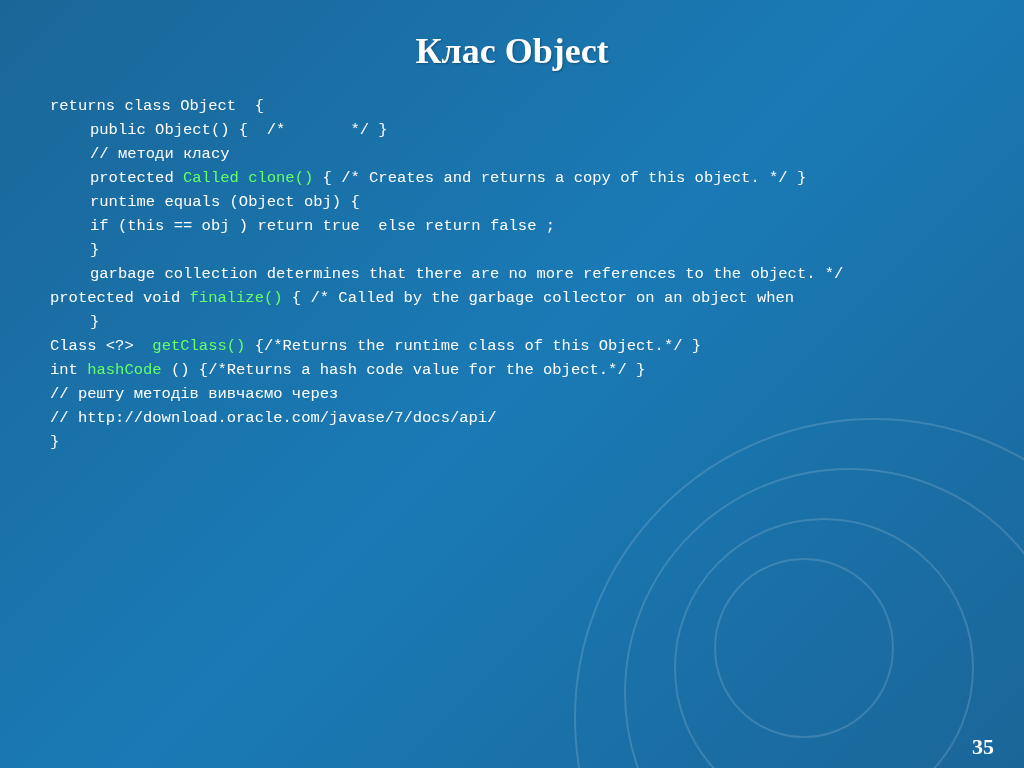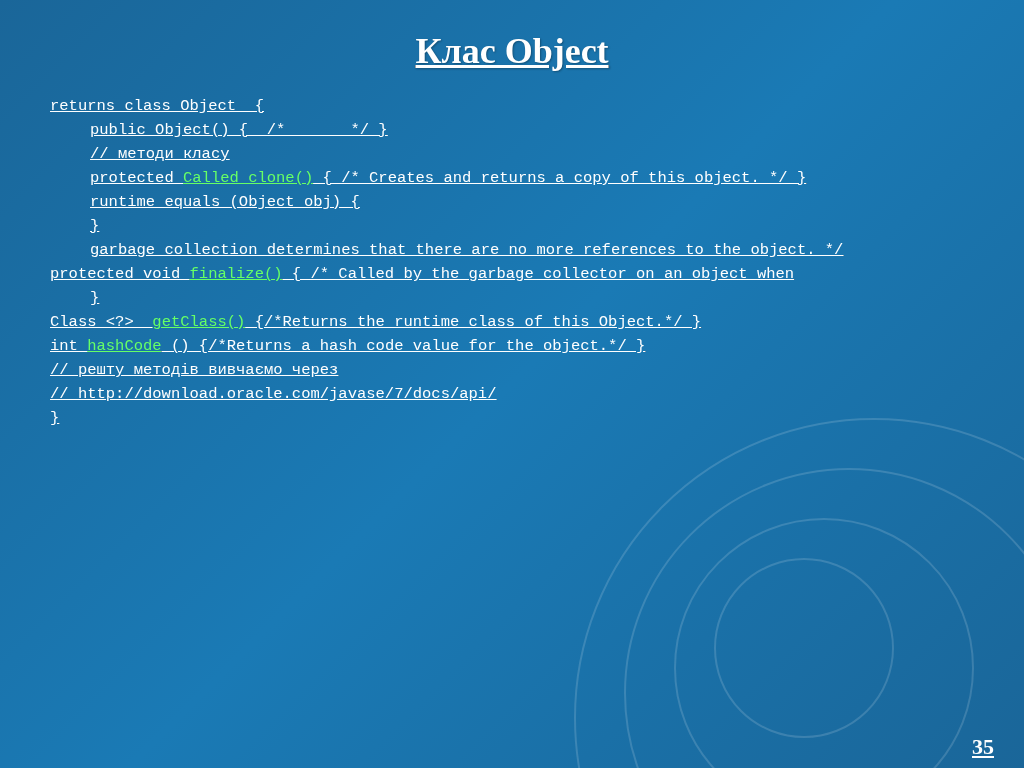--- a/index.html
+++ b/index.html
@@ -1,19 +1,18 @@
 <!DOCTYPE html>
 <html><head>
   <meta charset="utf-8">
   <style>
     * {
       margin: 0;
       padding: 0;
       box-sizing: border-box;
-      text-decoration: underline;
     }
 
     body {
       width: 1024px;
       height: 768px;
       background: #1a6699;
       font-family: 'Times New Roman', Times, serif;
       overflow: hidden;
       position: relative;
     }
@@ -111,20 +110,21 @@
 
   <h1 class="title">Клас Object</h1>
 
   <div class="code-block">
 
     <span class="code-line">returns class Object  {</span>
     <span class="code-line indent1">public Object() {  /*       */ }</span>
     <span class="code-line indent1">// методи класу</span>
     <span class="code-line indent1">protected <span class="green">Called clone()</span> { /* Creates and returns a copy of this object. */ }</span>
     <span class="code-line indent1">runtime equals (Object obj) {</span>
+    <span class="code-line indent1">if (this == obj ) return true  else return false ;</span>
     <span class="code-line indent1">}</span>
     <span class="code-line indent1">garbage collection determines that there are no more references to the object. */</span>
     <span class="code-line">protected void <span class="green">finalize()</span> { /* Called by the garbage collector on an object when</span>
     <span class="code-line indent1">}</span>
     <span class="code-line">Class &lt;?&gt;  <span class="green">getClass()</span> {/*Returns the runtime class of this Object.*/ }</span>
     <span class="code-line">int <span class="green">hashCode</span> () {/*Returns a hash code value for the object.*/ }</span>
     <span class="code-line">// решту методів вивчаємо через</span>
     <span class="code-line">// http://download.oracle.com/javase/7/docs/api/</span>
     <span class="code-line">}</span>
 

